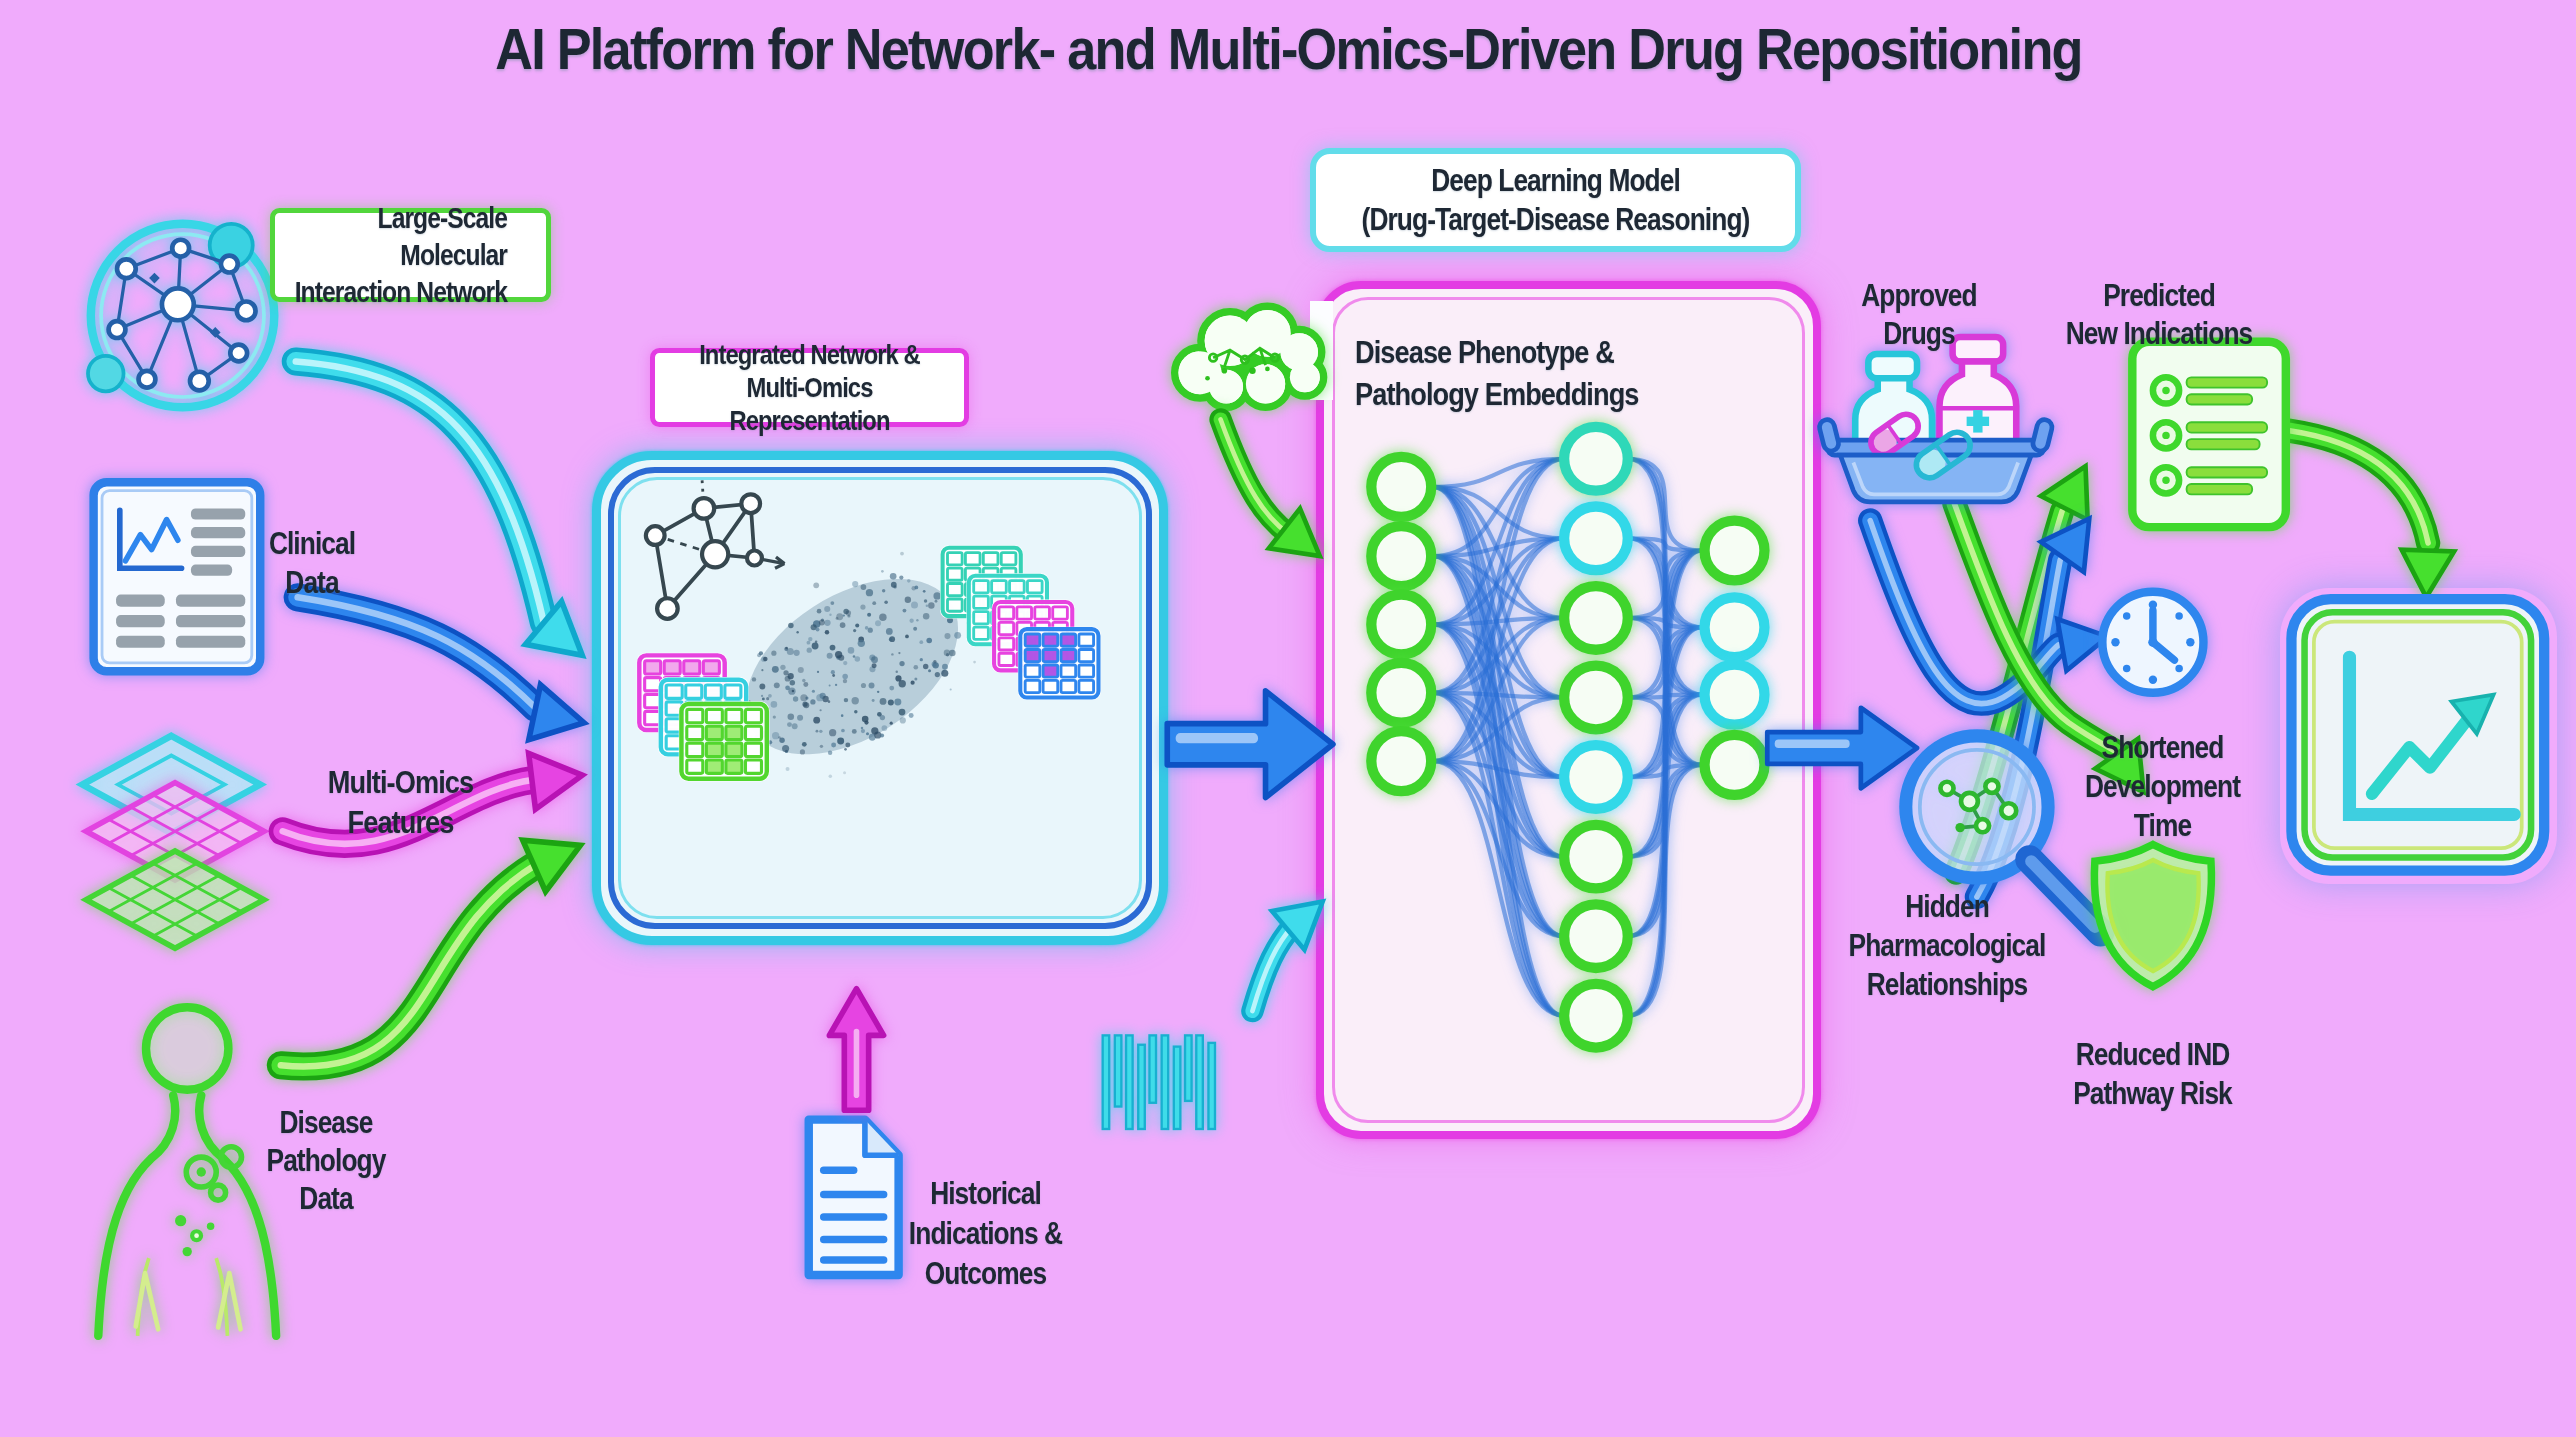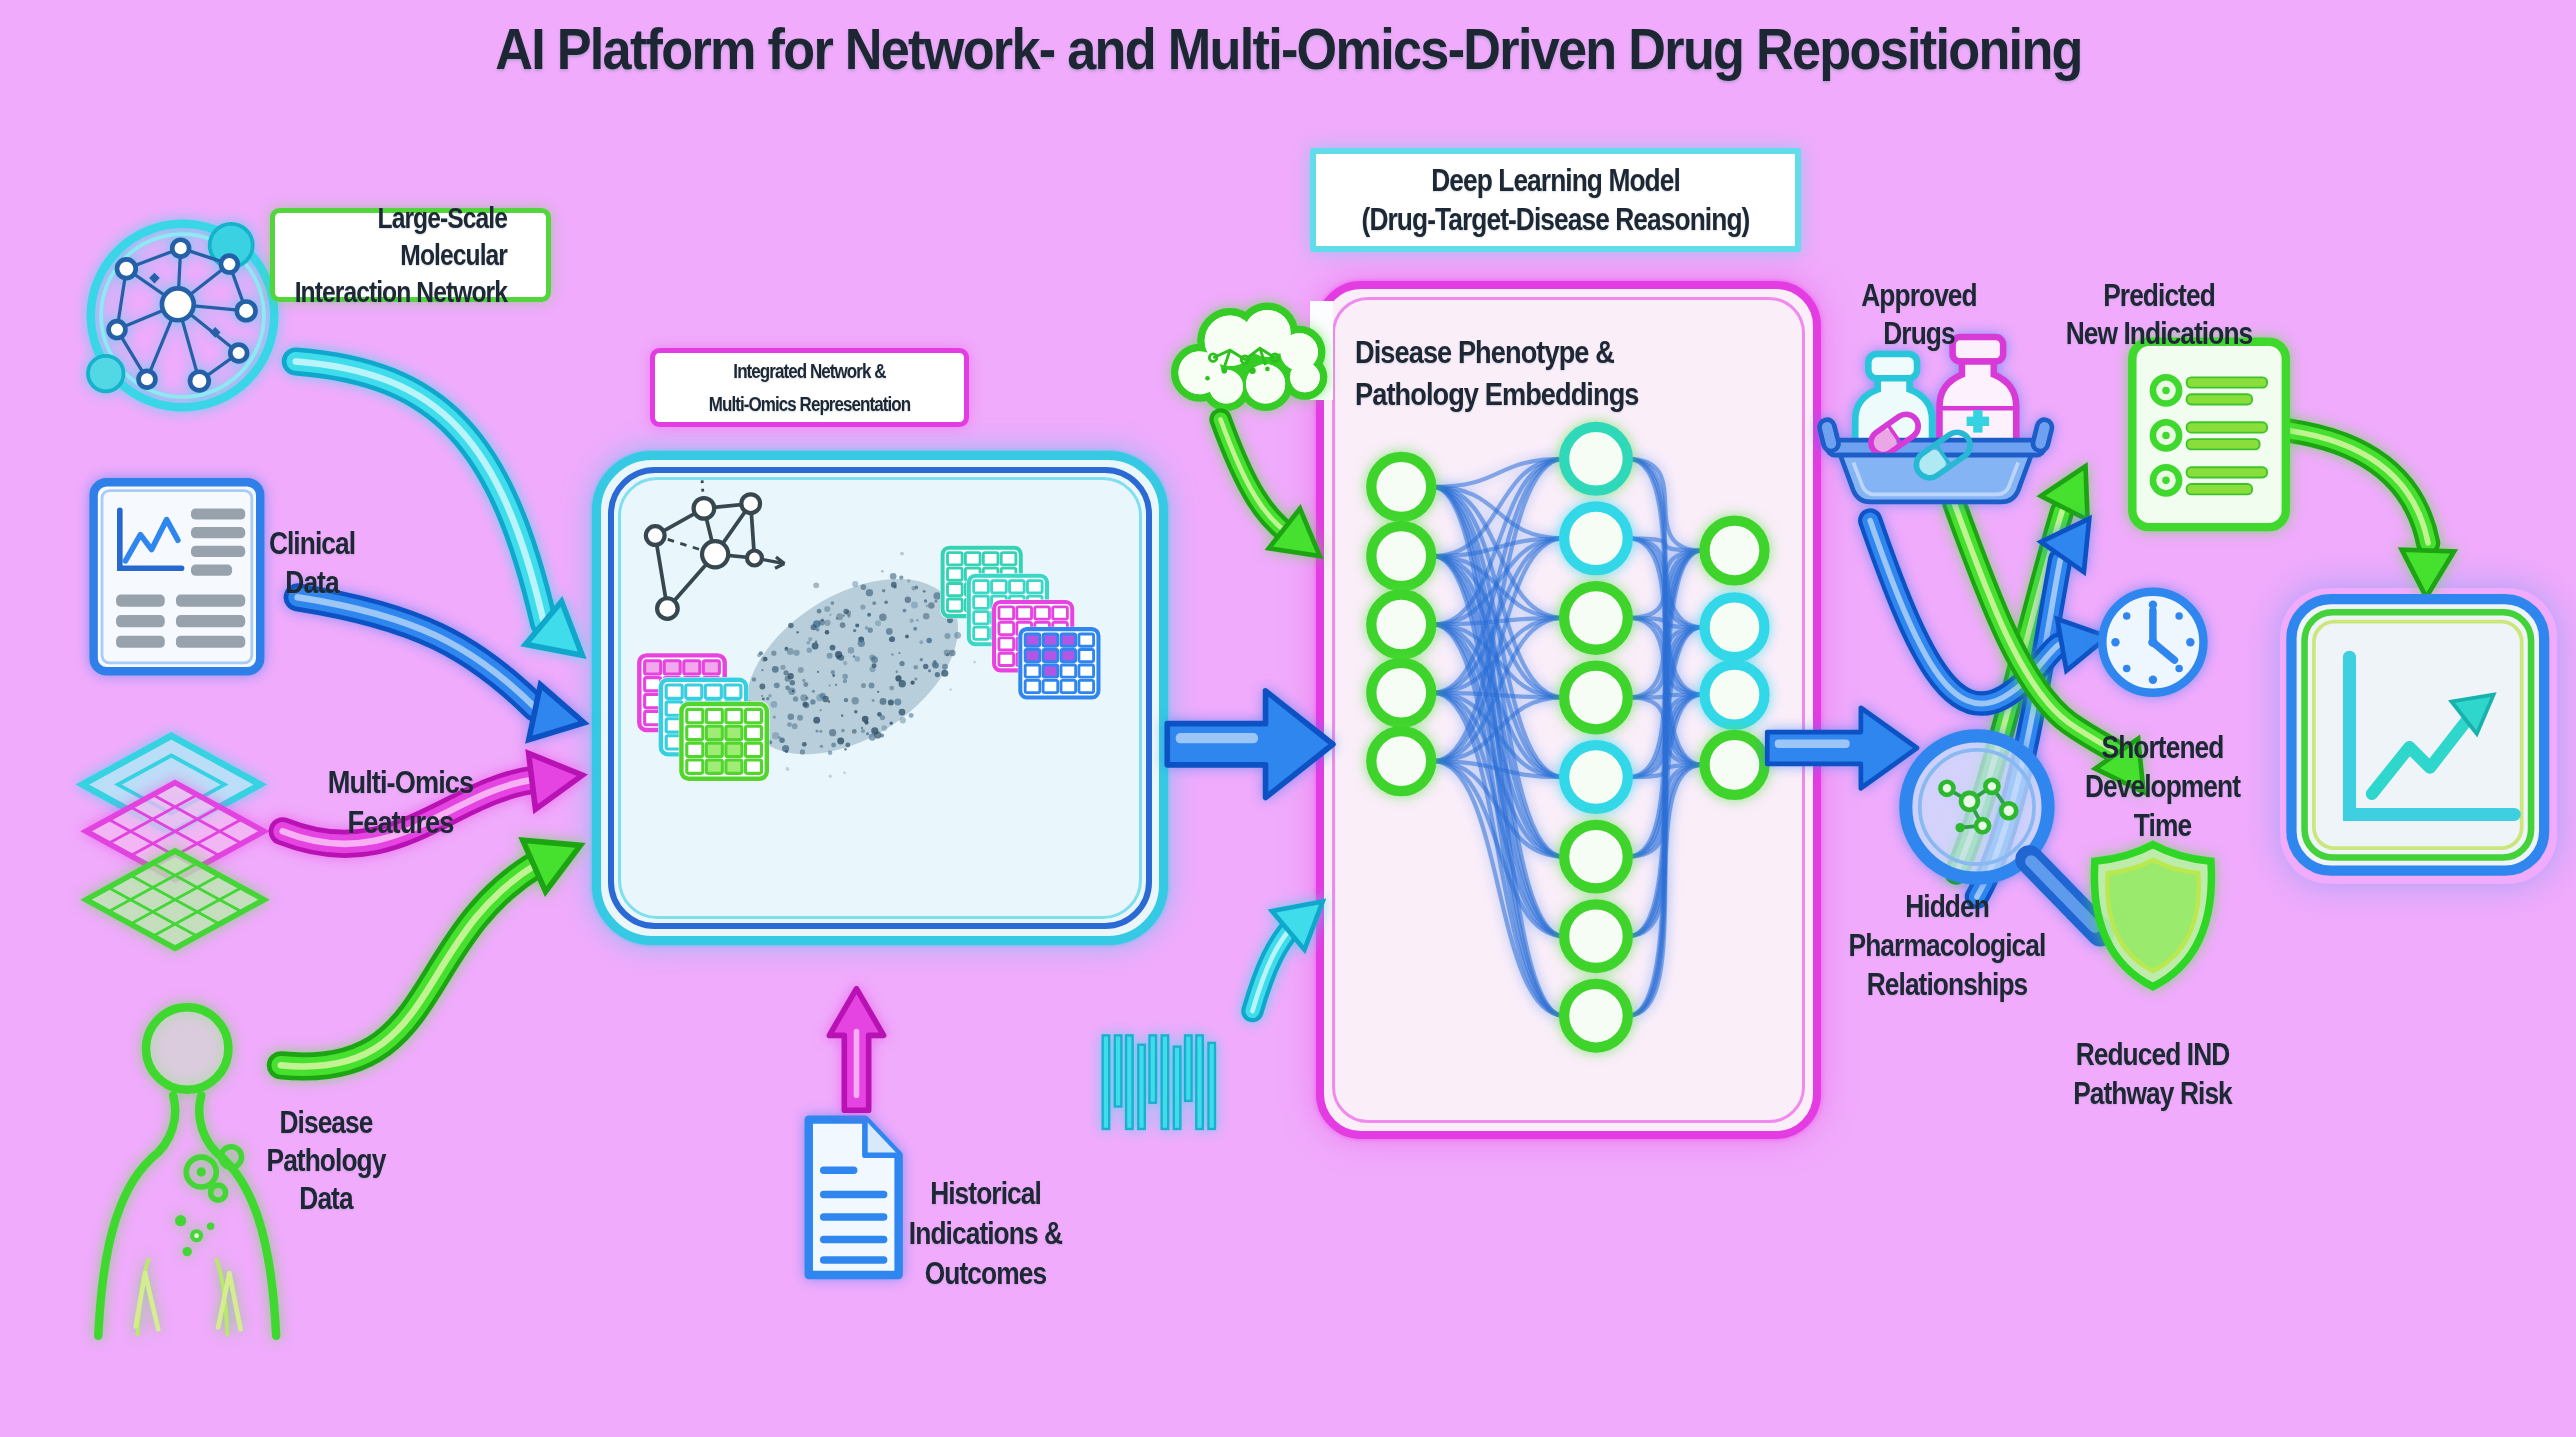--- a/index.html
+++ b/index.html
@@ -15,22 +15,22 @@
   .tc{text-align:center;margin-top:26px;}
   #title{left:0;right:0;top:15px;text-align:center;font-size:58px;font-weight:700;
          letter-spacing:-1.9px;color:#1d2733;text-shadow:0 1.9px 2.8px rgba(120,145,165,.45);}
   #title span{display:inline-block;transform:scaleX(.9);}
   
   .labelbox{position:absolute;background:#ffffff;border-radius:9.4px;display:flex;
             flex-direction:column;justify-content:center;text-align:right;}
   #lb-molecular{left:270px;top:208px;width:260px;height:84px;border:5.6px solid #52d63c;
                 box-shadow:0 0 13px rgba(90,220,70,.45);padding-left:11.2px;font-size:29px;line-height:37px;}
   #lb-integrated{left:650px;top:348px;width:309px;height:69px;border:5.6px solid #e33ce3;
-                box-shadow:0 0 13px rgba(230,70,225,.4);font-size:20px;line-height:33px;text-align:center;}
-  #lb-deepmodel{left:1310px;top:148px;width:479px;height:92px;border:6.6px solid #62dcea;border-radius:3px;
+                box-shadow:0 0 13px rgba(230,70,225,.4);font-size:28px;line-height:33px;text-align:center;}
+  #lb-deepmodel{left:1310px;top:148px;width:479px;height:92px;border:6.6px solid #62dcea;border-radius:20px;
                 box-shadow:0 0 17px rgba(80,215,235,.5);font-size:31px;line-height:39px;text-align:center;}
   .labelbox .ln{display:block;font-weight:700;letter-spacing:-1.1px;color:#1e2834;
                 text-shadow:0 0.9px 1.9px rgba(130,150,170,.35);}
   
   #int-box{left:592px;top:451px;width:558px;height:476px;border:9.4px solid #35c9e4;border-radius:60px;
            background:#e9f6fb;box-shadow:0 0 28px rgba(60,200,235,.55),0 0 3.7px rgba(60,200,235,.9);}
   #int-box:before{content:"";position:absolute;inset:6.6px;border:6.6px solid #2b6ad4;border-radius:47px;}
   #int-box:after{content:"";position:absolute;inset:17px;border:3.7px solid #7ee0ef;border-radius:39px;}
   #dl-box{left:1316px;top:281px;width:489px;height:842px;border:8.4px solid #e33ce3;border-radius:45px;
           background:#faeef9;box-shadow:0 0 32px rgba(235,80,230,.5),0 0 5.6px rgba(235,80,230,.8);}

